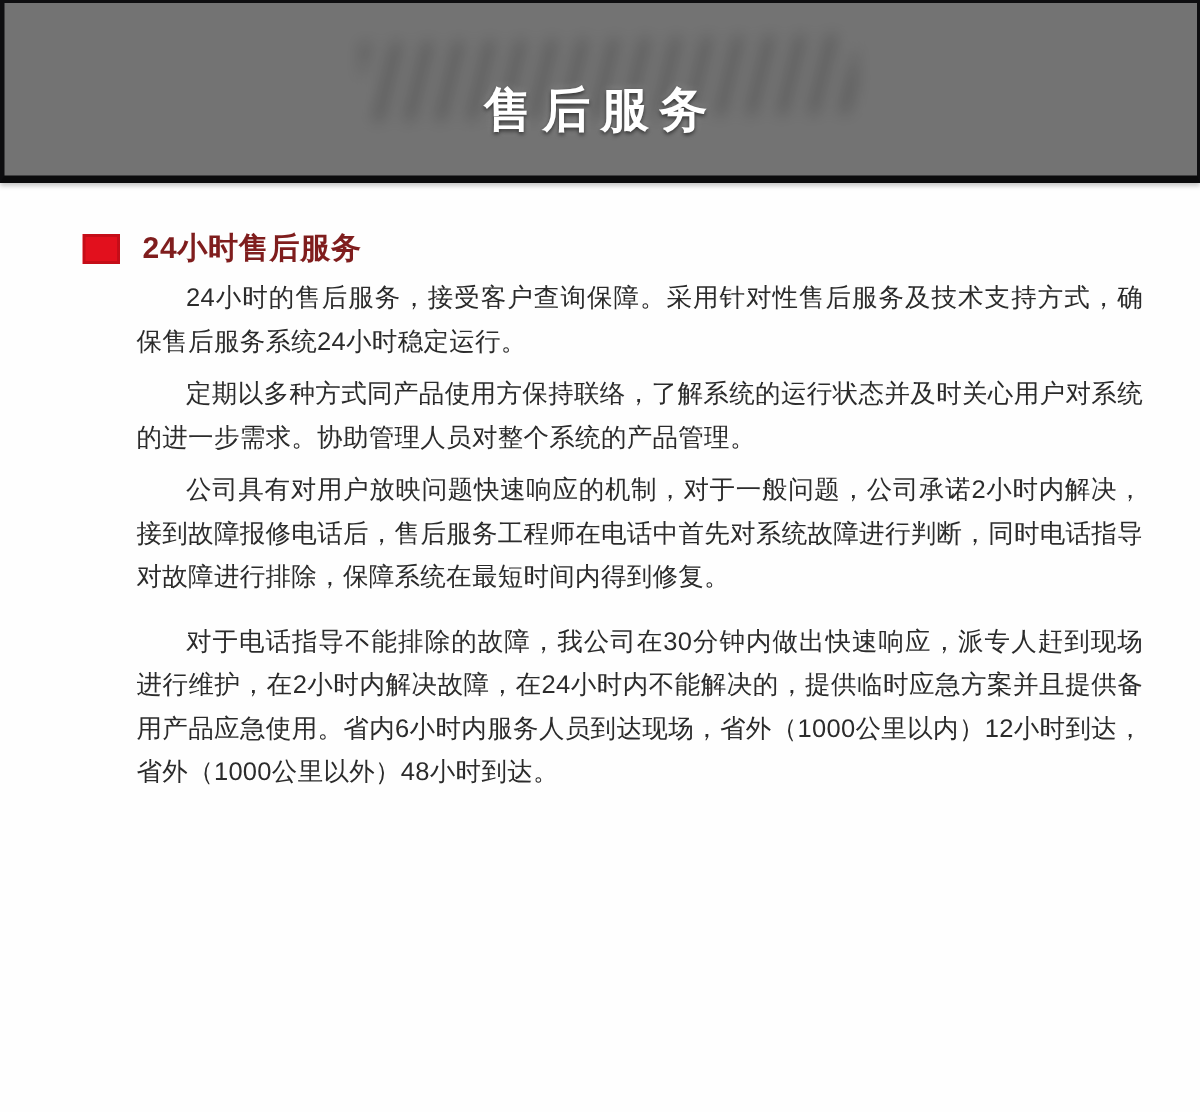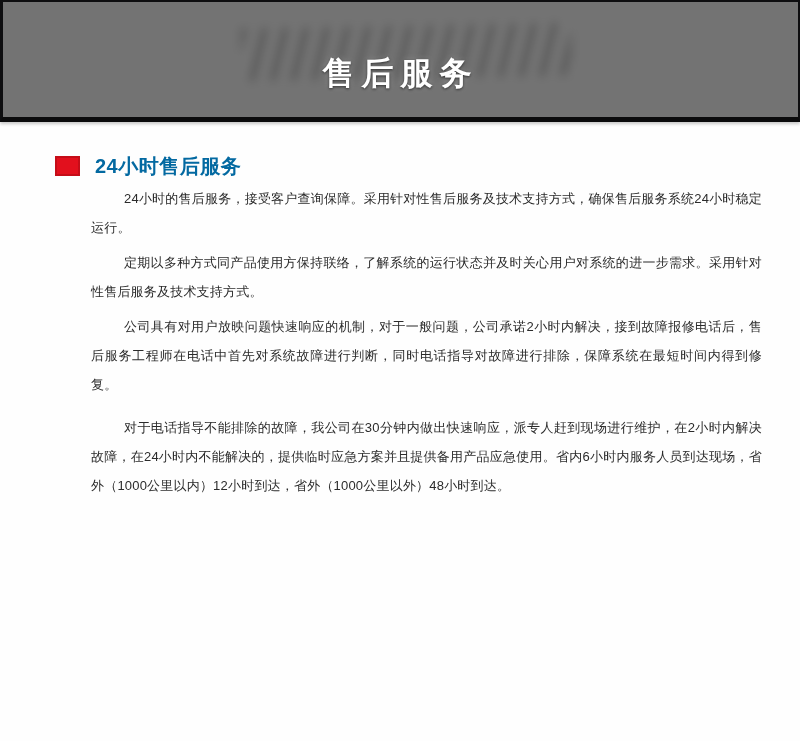--- a/index.html
+++ b/index.html
@@ -77,26 +77,26 @@
     height: 20px;
     margin-right: 15px;
     background: #e2101d;
     box-shadow: inset 0 0 0 2px #c50d18;
   }
   .sec-head h2 {
     margin: 0;
     font-size: 20px;
     line-height: 24px;
     font-weight: bold;
-    color: #0369a1;
+    color: #7f1d1d;
     letter-spacing: 0.5px;
   }
   p.body {
     margin: 0 38px 6px 91px;
-    font-size: 13px;
+    font-size: 17px;
     line-height: 29px;
     color: #2b2b2b;
     text-align: justify;
     text-indent: 33px;
     letter-spacing: 0.2px;
   }
   p.body.tight {
     margin-bottom: 14px;
   }
 </style>
@@ -114,21 +114,21 @@
 
     <section class="section">
       <div class="sec-head">
         <span class="bullet"></span>
         <h2>24小时售后服务</h2>
       </div>
       <p class="body">24小时的售后服务，接受客户查询保障。采用针对性售后服务及技术支持方式，确保售后服务系统24小时稳定运行。</p>
     </section>
 
     <section class="section">
-      <p class="body">定期以多种方式同产品使用方保持联络，了解系统的运行状态并及时关心用户对系统的进一步需求。采用针对性售后服务及技术支持方式。</p>
+      <p class="body">定期以多种方式同产品使用方保持联络，了解系统的运行状态并及时关心用户对系统的进一步需求。协助管理人员对整个系统的产品管理。</p>
     </section>
 
     <section class="section">
       <p class="body tight">公司具有对用户放映问题快速响应的机制，对于一般问题，公司承诺2小时内解决，接到故障报修电话后，售后服务工程师在电话中首先对系统故障进行判断，同时电话指导对故障进行排除，保障系统在最短时间内得到修复。</p>
       <p class="body">对于电话指导不能排除的故障，我公司在30分钟内做出快速响应，派专人赶到现场进行维护，在2小时内解决故障，在24小时内不能解决的，提供临时应急方案并且提供备用产品应急使用。省内6小时内服务人员到达现场，省外（1000公里以内）12小时到达，省外（1000公里以外）48小时到达。</p>
     </section>
 
 
   </main>
 

